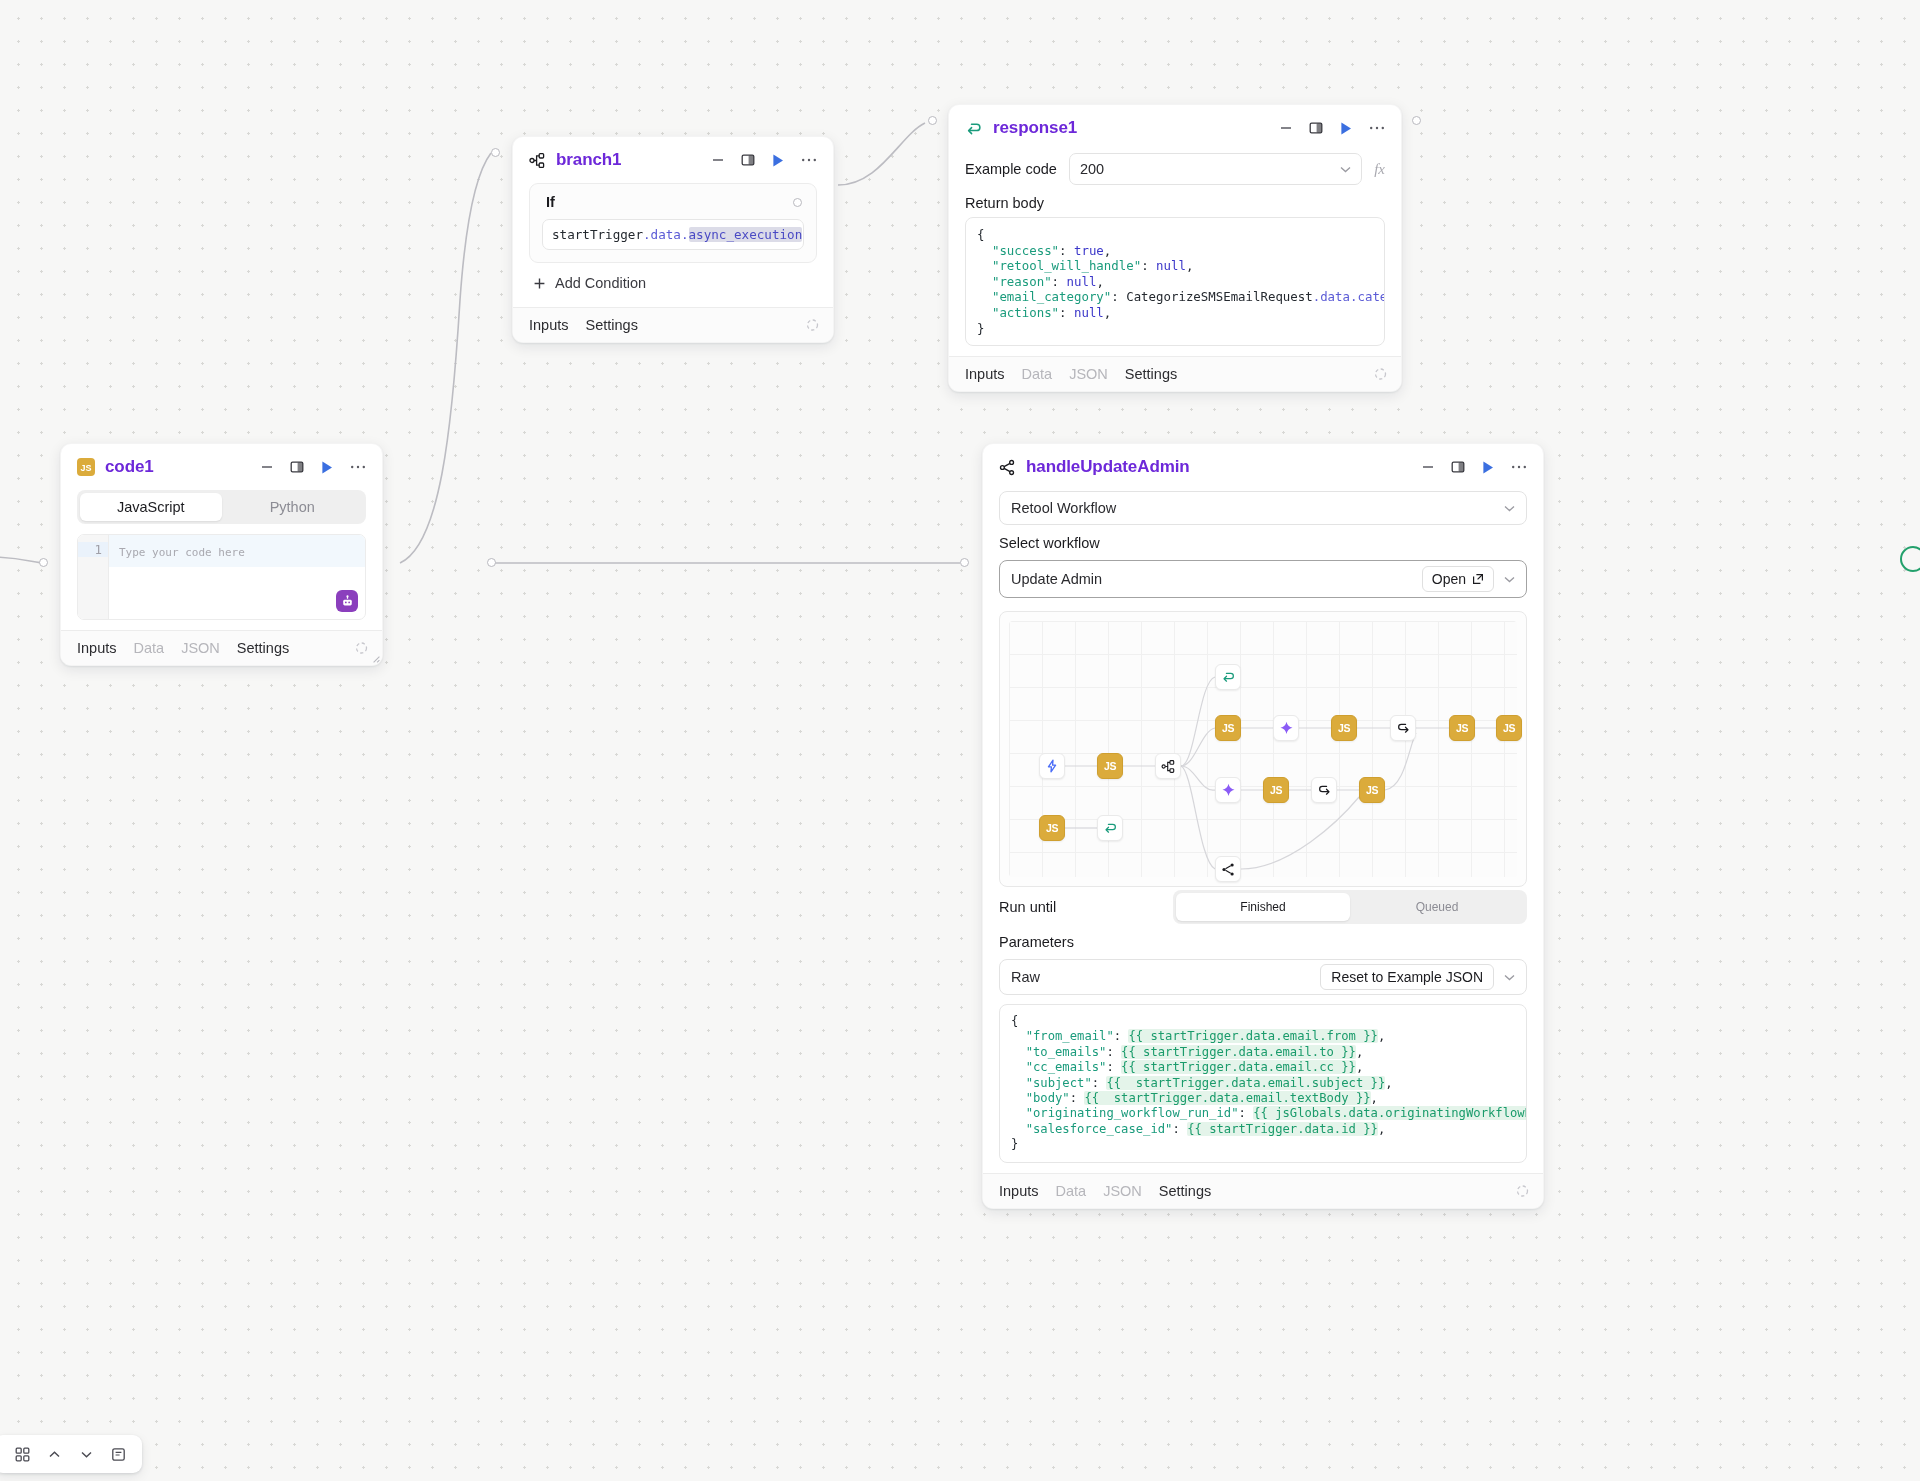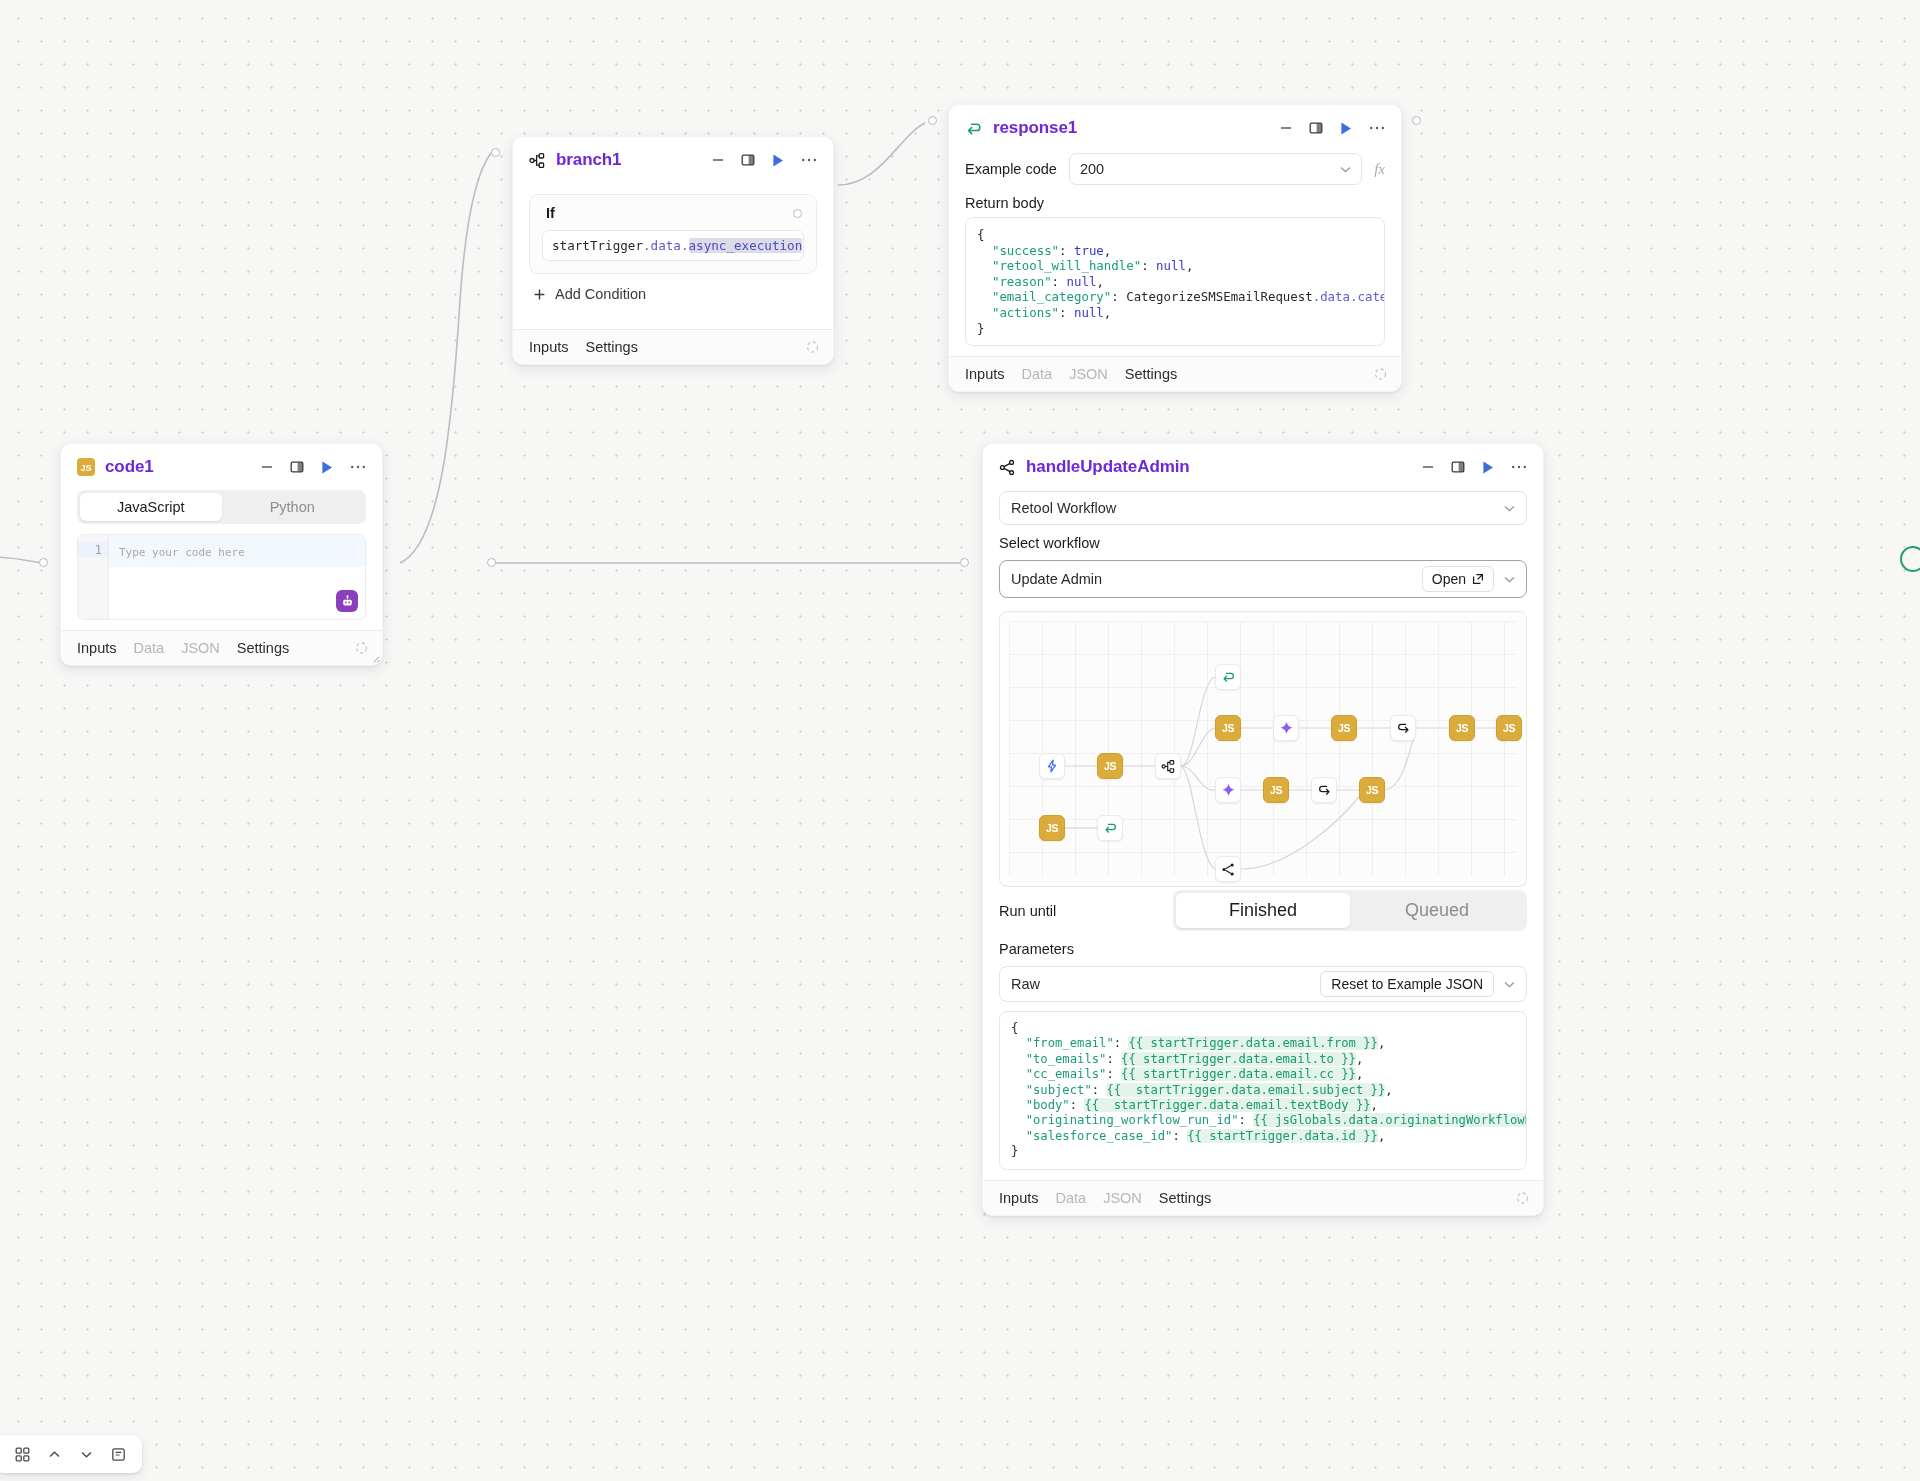--- a/index.html
+++ b/index.html
@@ -48,21 +48,21 @@
     display: flex; align-items: center;
     gap: 17px;
     padding: 9px 16px;
     position: relative;
   }
   .tab { font-size: 14.5px; color: #2c2c30; cursor: pointer; }
   .tab.muted { color: #b6b6bb; }
   .footer-spinner { position: absolute; right: 14px; top: 50%; transform: translateY(-50%); }
 
   
-  #branch1 { left: 512px; top: 136px; width: 322px; gap: 11px; }
+  #branch1 { left: 512px; top: 136px; width: 322px; }
   .cond-box {
     border: 1px solid #ececec; border-radius: 9px;
     background: #fcfcfc; padding: 10px 12px 12px 12px;
     margin-top: 2px;
   }
   .cond-head { display: flex; align-items: center; justify-content: space-between; padding: 0 2px 9px 4px; }
   .cond-label { font-size: 14.5px; font-weight: 600; color: #1b1b1f; }
   .cond-input {
     background: #fff; border: 1px solid #e6e6e6; border-radius: 7px;
     padding: 7px 9px; font-family: "DejaVu Sans Mono", monospace;
@@ -171,21 +171,21 @@
   .mnode.js span {
     color: #fff; font-size: 10.5px; font-weight: 700;
     font-family: "Liberation Sans", sans-serif; letter-spacing: -.3px;
   }
   .runrow { display: flex; align-items: center; gap: 14px; margin-top: 3px; }
   .runrow .field-label { width: 160px; }
   .toggle {
     flex: 1; display: flex; background: #efefef; border-radius: 8px; padding: 3px;
   }
   .toggle-item {
-    flex: 1; text-align: center; font-size: 18px; color: #8c8c94;
+    flex: 1; text-align: center; font-size: 12px; color: #8c8c94;
     padding: 7px 0; border-radius: 6px; cursor: pointer;
   }
   .toggle-item.active { background: #fff; color: #1b1b1f; box-shadow: 0 1px 2px rgba(0,0,0,.09); }
   .raw-row {
     height: 36px; border: 1px solid #e3e3e3; border-radius: 8px; background: #fff;
     display: flex; align-items: center; padding: 0 6px 0 11px; font-size: 14.5px;
     color: #2a2a2e; margin-top: 3px;
   }
   .reset-btn {
     margin-left: auto; border: 1px solid #e0e0e0; border-radius: 6px; background: #fff;

